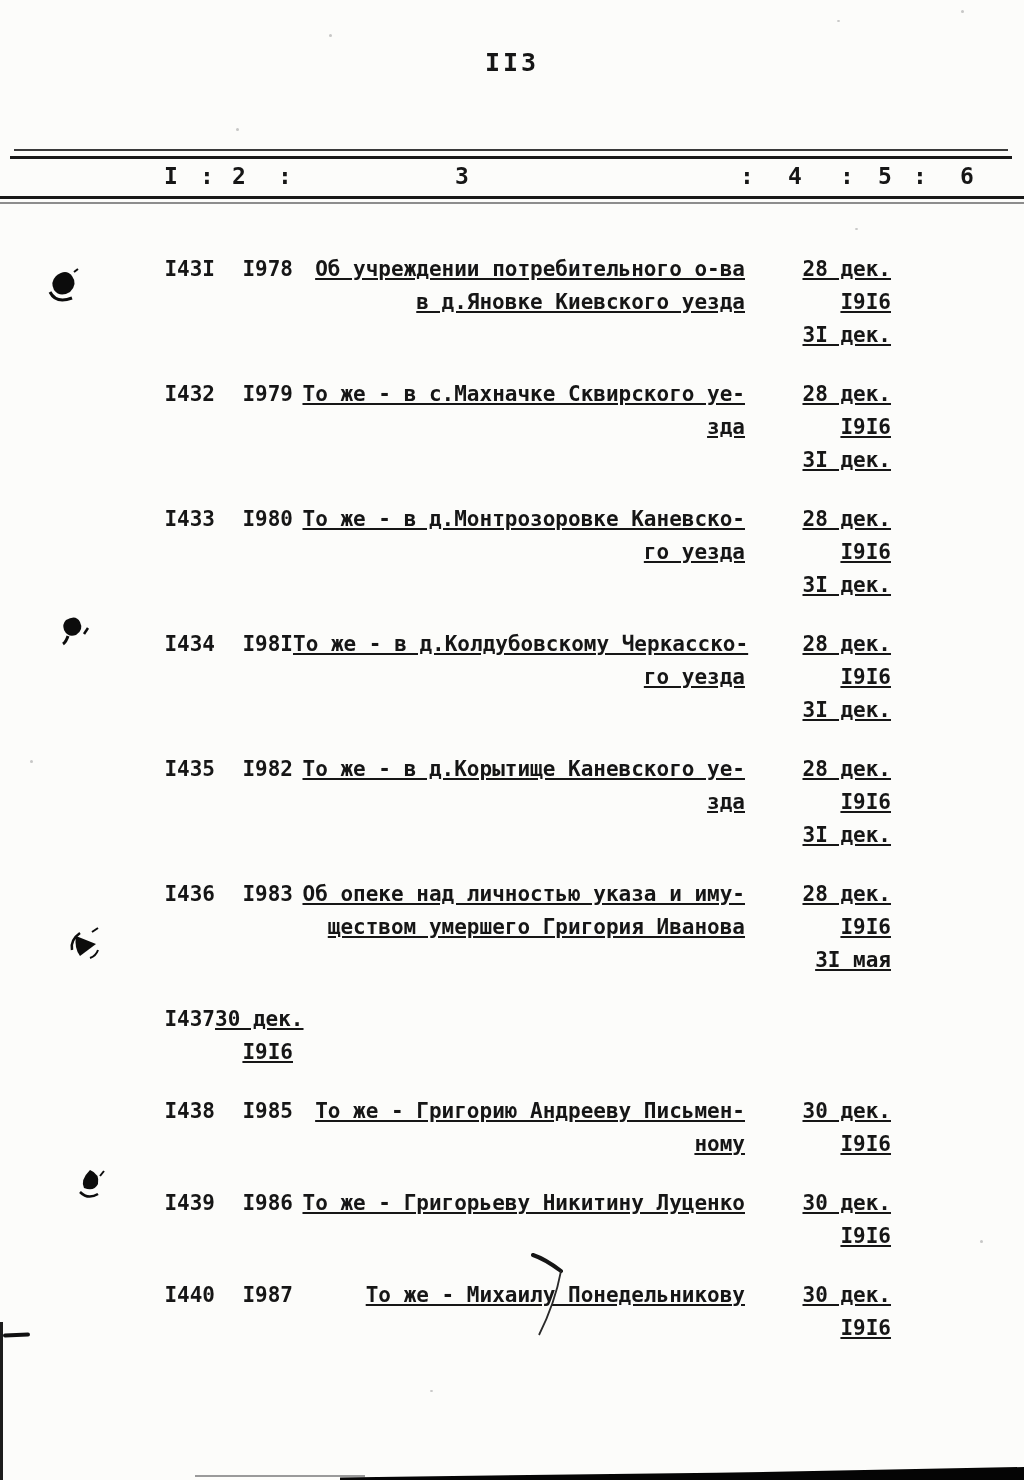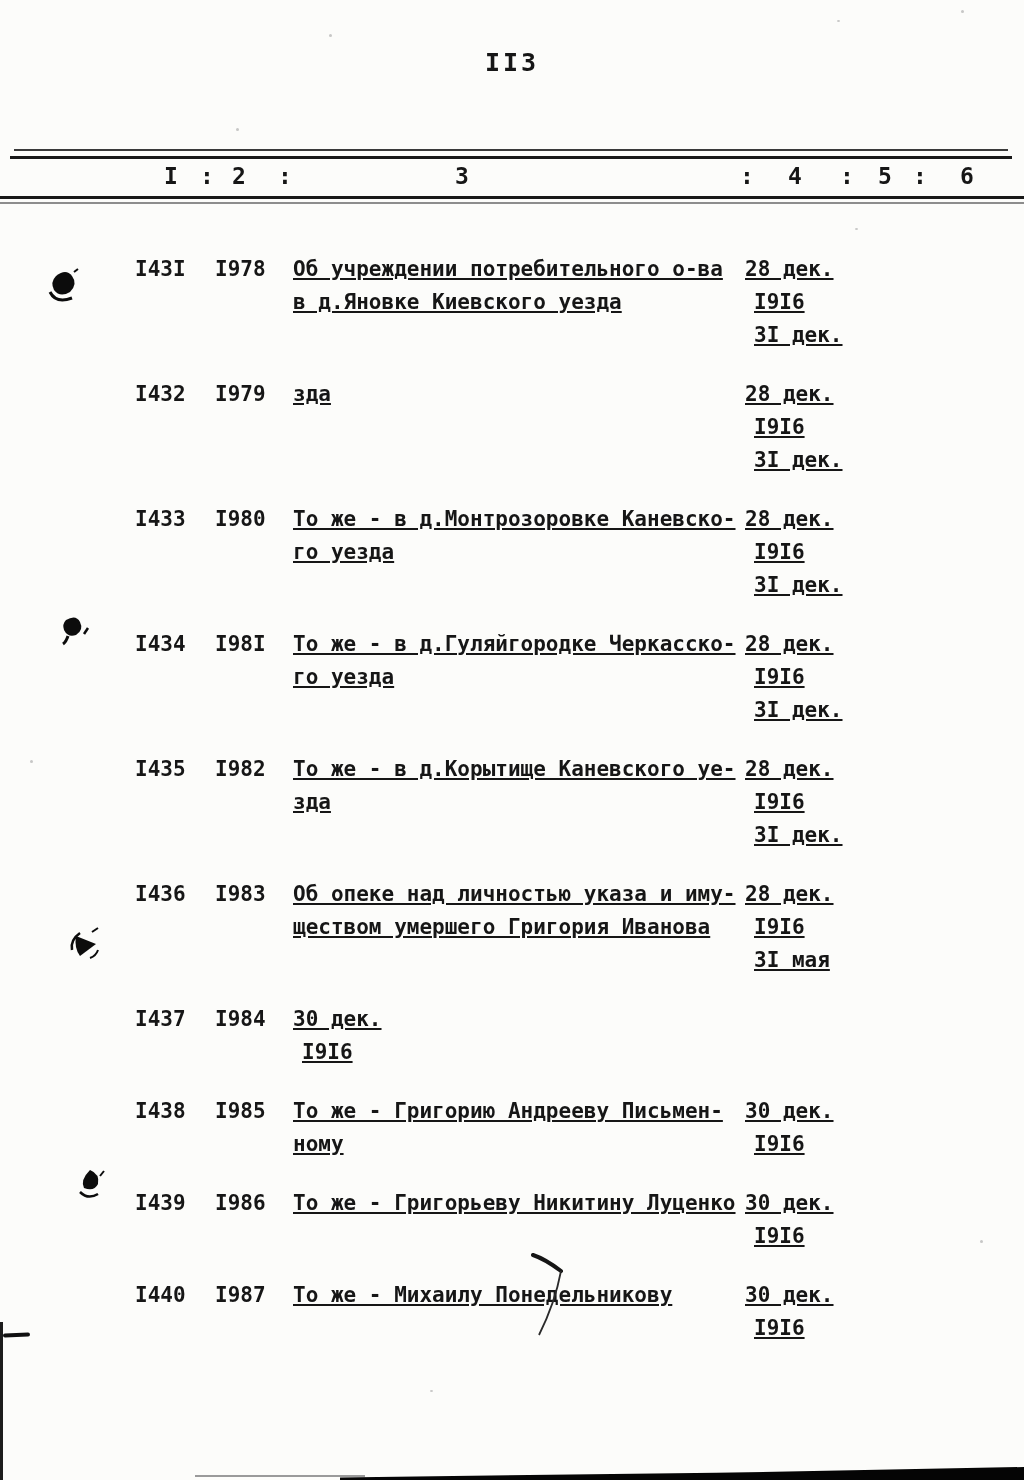--- a/index.html
+++ b/index.html
@@ -30,21 +30,21 @@
   .ht:nth-child(5){left:455px;}
   .ht:nth-child(6){left:740px;}
   .ht:nth-child(7){left:788px;}
   .ht:nth-child(8){left:840px;}
   .ht:nth-child(9){left:878px;}
   .ht:nth-child(10){left:913px;}
   .ht:nth-child(11){left:960px;}
   
   .table-body{position:absolute;top:253px;left:0;right:0;font-size:21px;line-height:33px;}
   .row{display:grid;grid-template-columns:80px 78px 452px 146px;margin:0 0 26px 135px;}
-  .cell{white-space:nowrap;}
+  .cell{white-space:nowrap;text-align:right;}
   .ln{display:block;white-space:nowrap;height:33px;text-decoration:underline;}
   .cell.date .ln + .ln{padding-left:9px;}
   
   .artifact{position:absolute;}
   .blot svg{display:block;}
   .pen-dash{left:3px;top:1333px;width:27px;height:4px;background:#101010;border-radius:2px;transform:rotate(-2deg);}
   .left-edge{left:0;top:1322px;width:3px;height:158px;background:#1c1c1c;}
   .bottom-shadow{left:340px;bottom:0;width:684px;height:13px;background:#050505;
     clip-path:polygon(0 80%,55% 45%,100% 0,100% 100%,0 100%);}
   .bottom-shadow-tail{left:195px;top:1475px;width:170px;height:2px;background:#9a9a9a;}
@@ -86,20 +86,21 @@
       <div class="cell date">
         <span class="ln">28 дек.</span>
         <span class="ln">I9I6</span>
         <span class="ln">3I дек.</span>
       </div>
     </div>
     <div class="row">
       <div class="cell no">I432</div>
       <div class="cell doc">I979</div>
       <div class="cell title">
+        <span class="ln">То же - в с.Махначке Сквирского уе-</span>
         <span class="ln">зда</span>
       </div>
       <div class="cell date">
         <span class="ln">28 дек.</span>
         <span class="ln">I9I6</span>
         <span class="ln">3I дек.</span>
       </div>
     </div>
     <div class="row">
       <div class="cell no">I433</div>
@@ -111,21 +112,21 @@
       <div class="cell date">
         <span class="ln">28 дек.</span>
         <span class="ln">I9I6</span>
         <span class="ln">3I дек.</span>
       </div>
     </div>
     <div class="row">
       <div class="cell no">I434</div>
       <div class="cell doc">I98I</div>
       <div class="cell title">
-        <span class="ln">То же - в д.Гуляйгородке Черкасско-</span>
+        <span class="ln">То же - в д.Колдубовскому Черкасско-</span>
         <span class="ln">го уезда</span>
       </div>
       <div class="cell date">
         <span class="ln">28 дек.</span>
         <span class="ln">I9I6</span>
         <span class="ln">3I дек.</span>
       </div>
     </div>
     <div class="row">
       <div class="cell no">I435</div>
@@ -148,21 +149,20 @@
         <span class="ln">ществом умершего Григория Иванова</span>
       </div>
       <div class="cell date">
         <span class="ln">28 дек.</span>
         <span class="ln">I9I6</span>
         <span class="ln">3I мая</span>
       </div>
     </div>
     <div class="row">
       <div class="cell no">I437</div>
-      <div class="cell doc">I984</div>
       <div class="cell date">
         <span class="ln">30 дек.</span>
         <span class="ln">I9I6</span>
       </div>
     </div>
     <div class="row">
       <div class="cell no">I438</div>
       <div class="cell doc">I985</div>
       <div class="cell title">
         <span class="ln">То же - Григорию Андрееву Письмен-</span>

